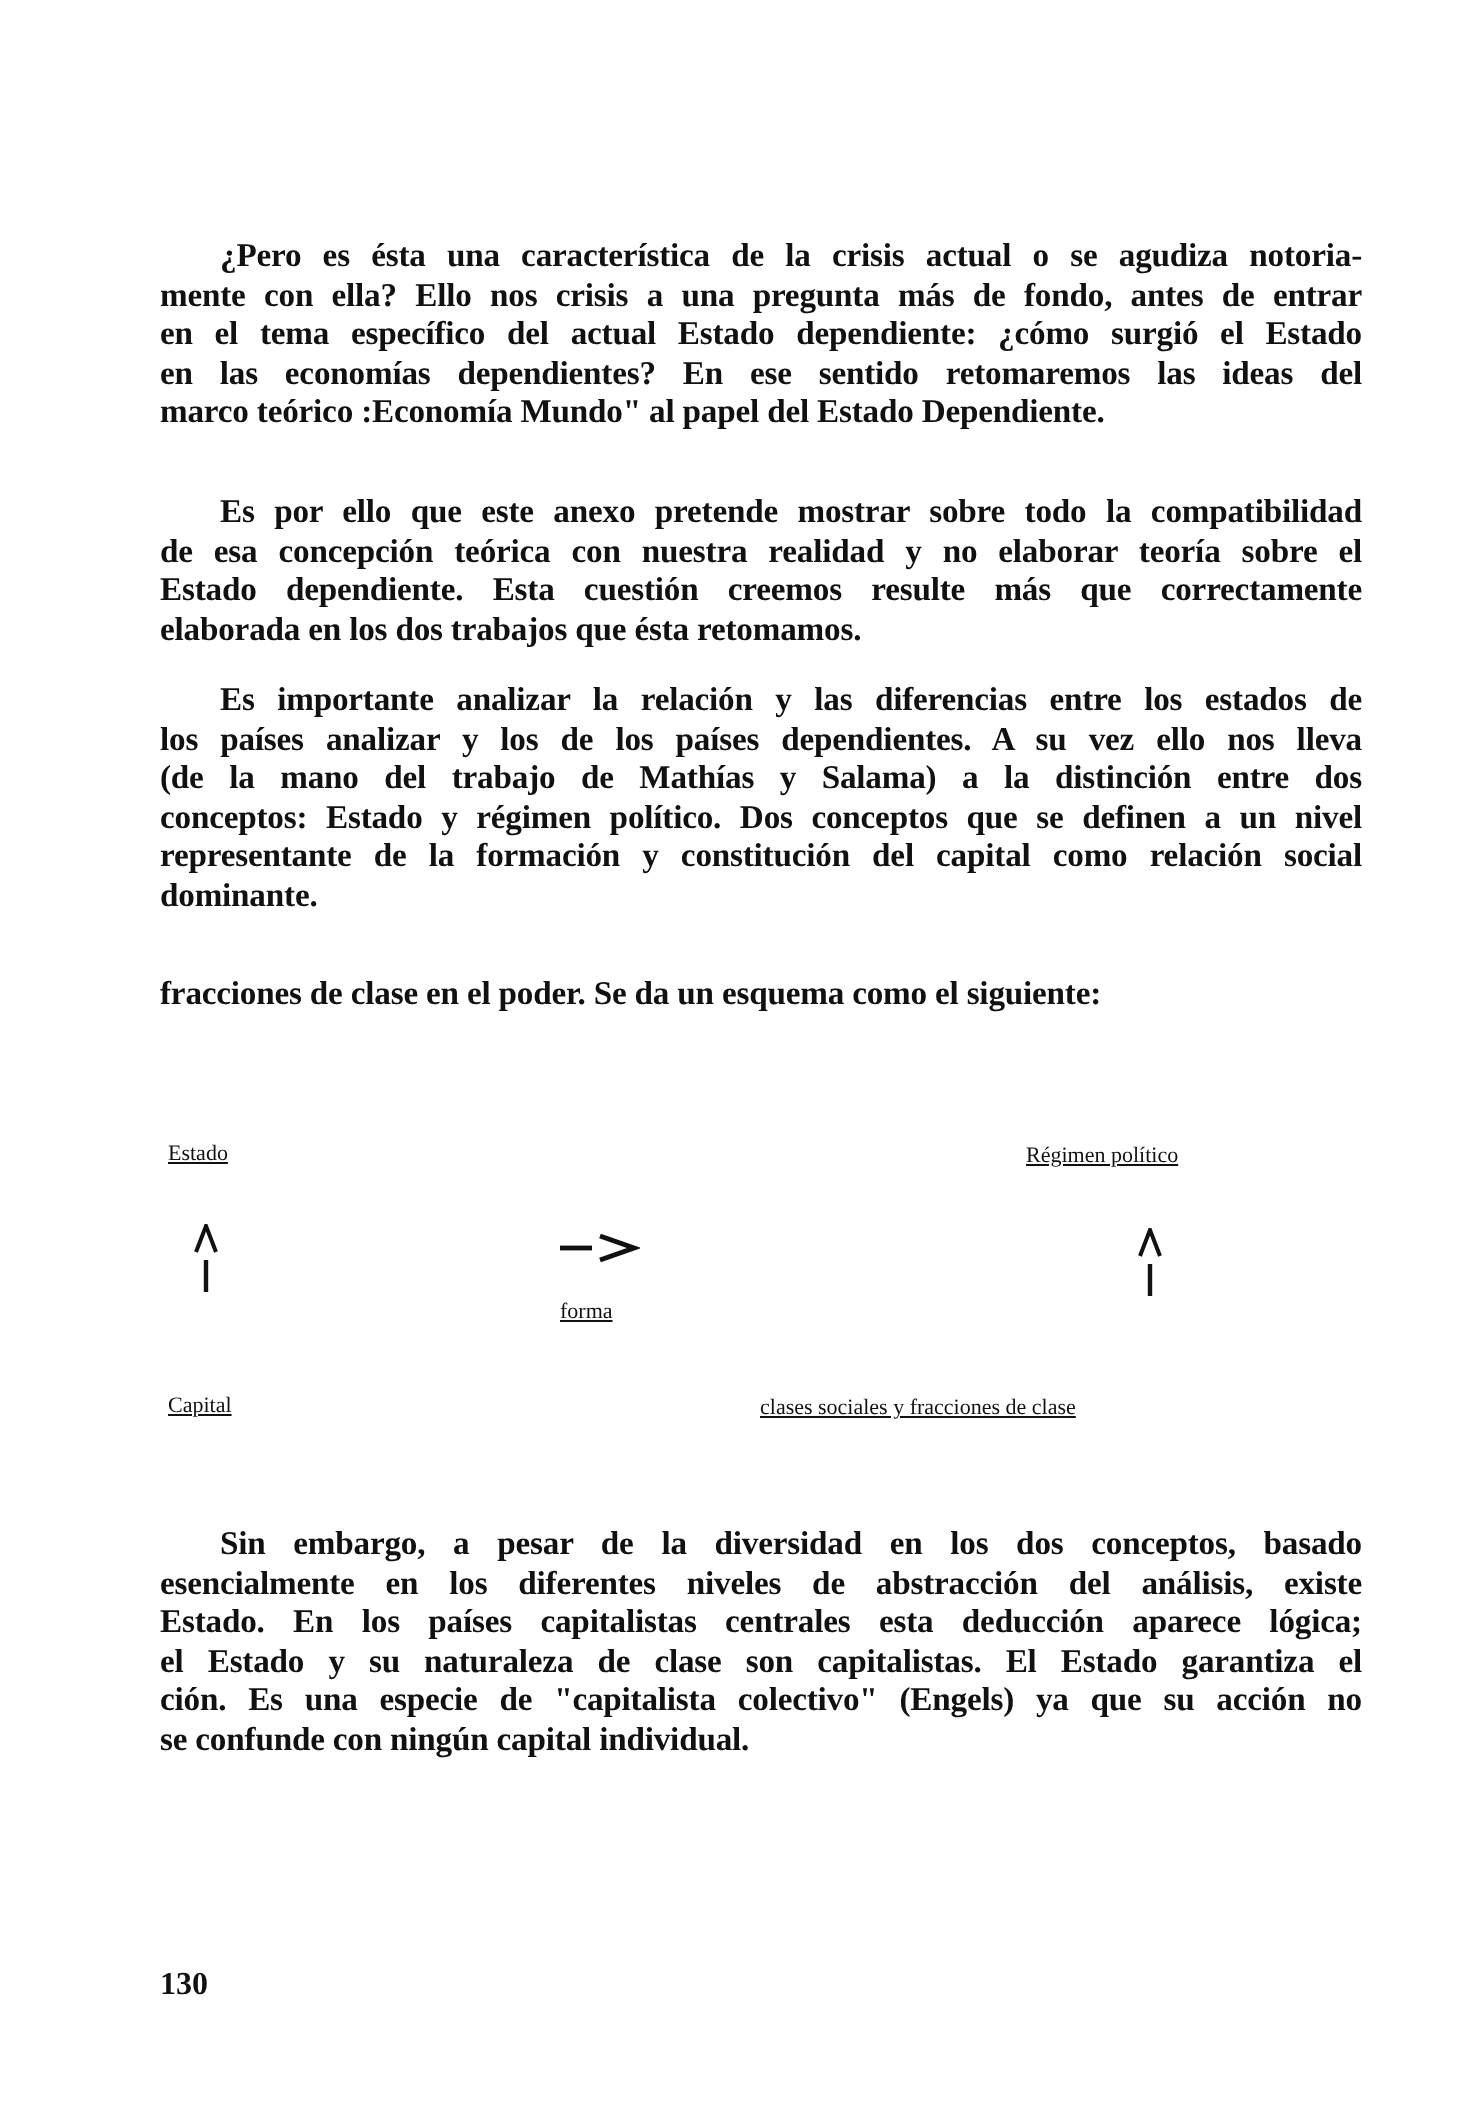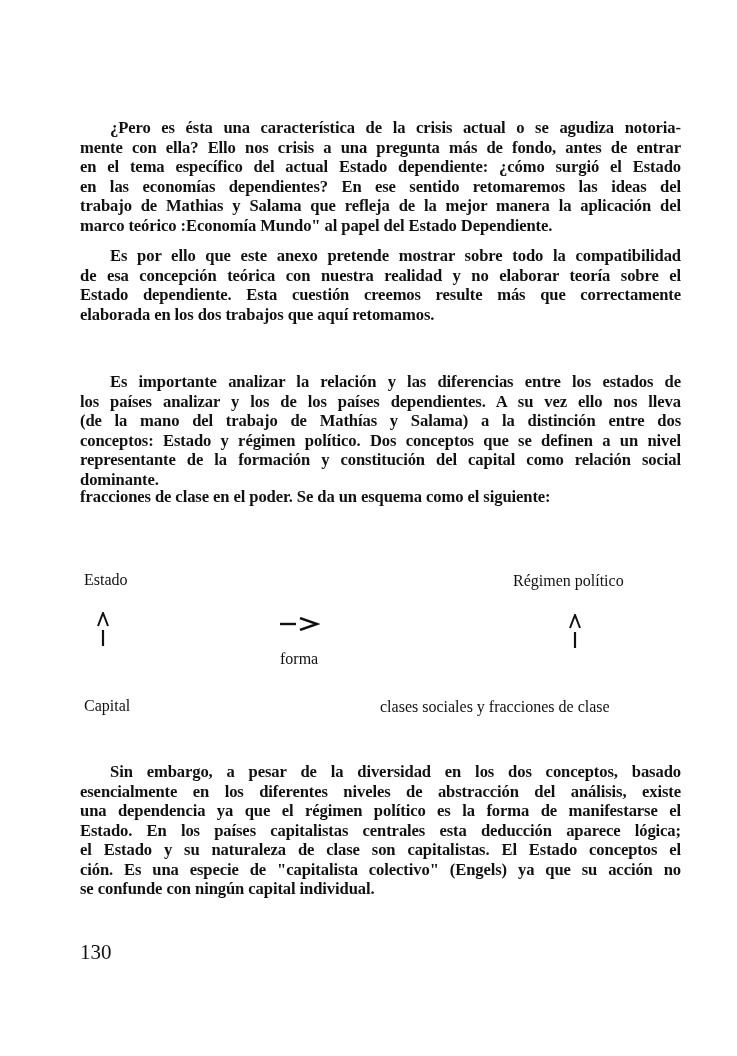--- a/index.html
+++ b/index.html
@@ -10,47 +10,46 @@
     }
     .page { position: absolute; left: 0; top: 0; width: 737px; height: 1056px; }
     .para {
       position: absolute; left: 80px; width: 601px;
       font-size: 16.6px; line-height: 19.5px; font-weight: bold;
       letter-spacing: -0.1px;
     }
     .line { display: block; text-align: justify; text-align-last: justify; white-space: nowrap; height: 19.5px; }
     .line.last { text-align-last: left; }
     .line.indent { padding-left: 30px; }
-    .diag-label { position: absolute; font-size: 16px; font-weight: bold; white-space: nowrap; }
+    .diag-label { position: absolute; font-size: 11px; font-weight: bold; white-space: nowrap; text-decoration: underline; }
     .diag-label.normal { font-weight: normal; }
     .arrow-up { position: absolute; width: 14px; height: 34px; }
-    .page-number { position: absolute; left: 80px; top: 940px; font-size: 21px; font-weight: normal; }
+    .page-number { position: absolute; left: 80px; top: 984px; font-size: 16px; font-weight: bold; }
   </style>
 </head>
 <body>
 
 <div class="page">
 
   <div class="para" style="top:118px;">
     <span class="line indent">¿Pero es ésta una característica de la crisis actual o se agudiza notoria-</span>
     <span class="line">mente con ella? Ello nos crisis a una pregunta más de fondo, antes de entrar</span>
     <span class="line">en el tema específico del actual Estado dependiente: ¿cómo surgió el Estado</span>
     <span class="line">en las economías dependientes? En ese sentido retomaremos las ideas del</span>
-    <span class="line">trabajo de Mathias y Salama que refleja de la mejor manera la aplicación del</span>
     <span class="line last">marco teórico :Economía Mundo" al papel del Estado Dependiente.</span>
   </div>
 
   <div class="para" style="top:246px;">
     <span class="line indent">Es por ello que este anexo pretende mostrar sobre todo la compatibilidad</span>
     <span class="line">de esa concepción teórica con nuestra realidad y no elaborar teoría sobre el</span>
     <span class="line">Estado dependiente. Esta cuestión creemos resulte más que correctamente</span>
-    <span class="line last">elaborada en los dos trabajos que aquí retomamos.</span>
+    <span class="line last">elaborada en los dos trabajos que ésta retomamos.</span>
   </div>
 
-  <div class="para" style="top:340px;margin-top:32px;">
+  <div class="para" style="top:340px;">
     <span class="line indent">Es importante analizar la relación y las diferencias entre los estados de</span>
     <span class="line">los países analizar y los de los países dependientes. A su vez ello nos lleva</span>
     <span class="line">(de la mano del trabajo de Mathías y Salama) a la distinción entre dos</span>
     <span class="line">conceptos: Estado y régimen político. Dos conceptos que se definen a un nivel</span>
     <span class="line">representante de la formación y constitución del capital como relación social</span>
     <span class="line last">dominante.</span>
   </div>
 
   <div class="para" style="top:487px;">
     <span class="line last">fracciones de clase en el poder. Se da un esquema como el siguiente:</span>
@@ -76,21 +75,20 @@
       <line x1="7" y1="18" x2="7" y2="34" stroke="#111" stroke-width="2.2"></line>
     </svg>
 
     <span class="diag-label normal" style="left:84px; top:697px;">Capital</span>
     <span class="diag-label normal" style="left:380px; top:698px;">clases sociales y fracciones de clase</span>
   </div>
 
   <div class="para" style="top:762px;">
     <span class="line indent">Sin embargo, a pesar de la diversidad en los dos conceptos, basado</span>
     <span class="line">esencialmente en los diferentes niveles de abstracción del análisis, existe</span>
-    <span class="line">una dependencia ya que el régimen político es la forma de manifestarse el</span>
     <span class="line">Estado. En los países capitalistas centrales esta deducción aparece lógica;</span>
-    <span class="line">el Estado y su naturaleza de clase son capitalistas. El Estado conceptos el</span>
+    <span class="line">el Estado y su naturaleza de clase son capitalistas. El Estado garantiza el</span>
     <span class="line">ción. Es una especie de "capitalista colectivo" (Engels) ya que su acción no</span>
     <span class="line last">se confunde con ningún capital individual.</span>
   </div>
 
   <span class="page-number">130</span>
 </div>
 
 </body></html>

